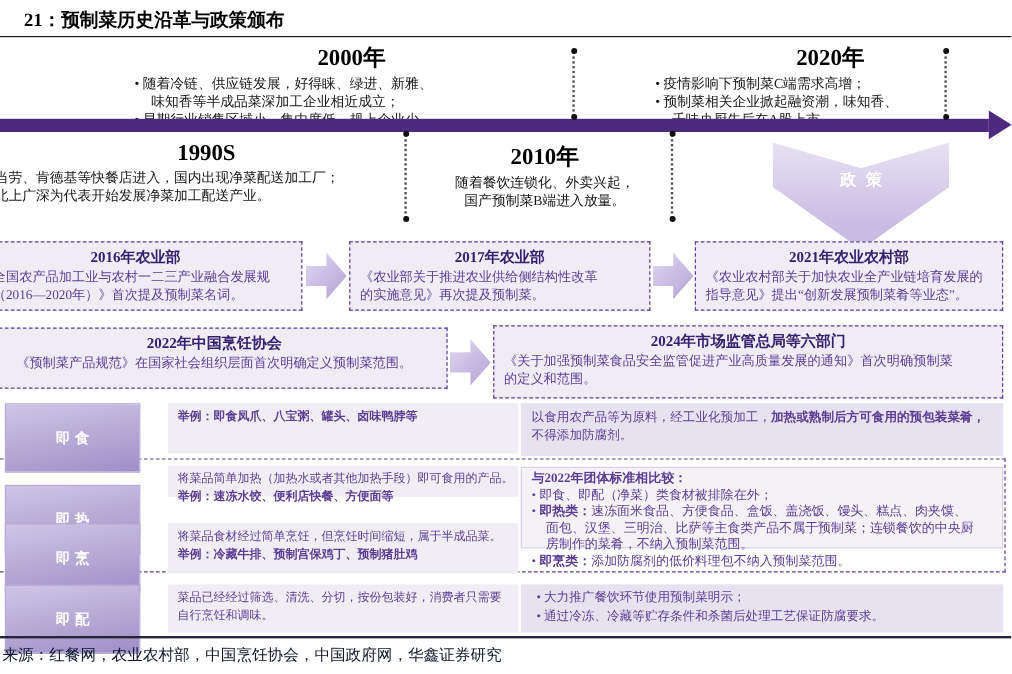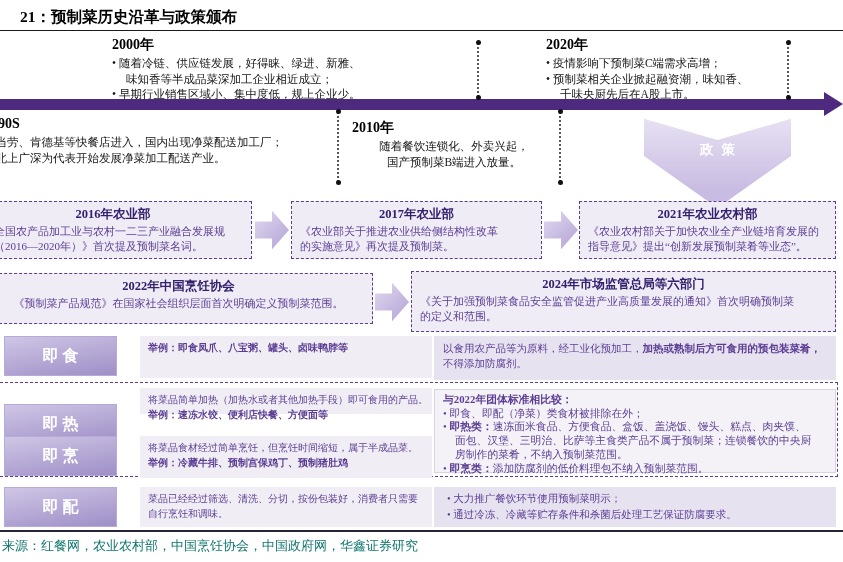--- a/index.html
+++ b/index.html
@@ -10,21 +10,21 @@
 
   
   .fig-title{left:20px;top:7px;font-size:15.5px;font-weight:bold;color:#000;}
   .title-rule{left:0;top:30px;width:843px;height:0;border-top:1.5px solid #1a1a1a;}
 
   
   .tl-bar{left:0;top:99px;width:824px;height:11px;background:#4e2a7e;}
   .tl-head{left:824px;top:92px;width:0;height:0;border-top:12.5px solid transparent;
            border-bottom:12.5px solid transparent;border-left:19px solid #4e2a7e;}
   .ev{font-size:11.5px;line-height:1.32;color:#141414;}
-  .ev .yr{text-align:left;font-weight:bold;font-size:14px;margin-bottom:2px;color:#000;}
+  .ev .yr{text-align:center;font-weight:bold;font-size:19px;margin-bottom:2px;color:#000;}
   .blt{padding-left:14px;text-indent:-14px;}
   .blt::before{content:"• ";}
   .conn{width:0;border-left:2px dotted #555;}
   .conn::before,.conn::after{content:"";position:absolute;left:-3.5px;width:5px;height:5px;
            background:#111;border-radius:50%;}
   .conn::before{top:-3px;} .conn::after{bottom:-3px;}
   .policy-arrow{left:644px;top:115px;width:147px;height:93px;
      background:linear-gradient(180deg,#e9e3f4 0%,#c9bce2 80%);
      clip-path:polygon(0 4%,50% 27%,100% 4%,100% 44%,50% 100%,0 44%);}
   .policy-arrow .lbl{position:absolute;top:26px;width:100%;text-align:center;color:#fff;
@@ -33,44 +33,44 @@
   
   .pbox{border:1.5px dashed #5b3e94;background:#efecf6;padding:5px 8px 4px;}
   .pbox .pt{text-align:center;font-weight:bold;font-size:12.5px;color:#34206e;line-height:1.25;}
   .pbox .pb{font-size:11px;color:#5b3e94;line-height:1.42;margin-top:1px;}
   .pb.center{text-align:center;}
   .parrow{width:34px;height:42px;background:linear-gradient(135deg,#e2dbf0,#b1a0d5);
      clip-path:polygon(0 30%,50% 30%,50% 4%,100% 50%,50% 96%,50% 70%,0 70%);}
 
   
   .group-rect{left:-20px;top:382px;width:858px;height:95px;border:1.5px dashed #5b3e94;pointer-events:none;}
-  .chip{left:4px;width:113px;height:40px;background:linear-gradient(170deg,#cfc6e5,#9e8fc7);
-        border:1px solid #b7aad8;color:#fff;font-weight:bold;font-size:16px;letter-spacing:4px;
+  .chip{left:4px;width:113px;height:58px;background:linear-gradient(170deg,#cfc6e5,#9e8fc7);
+        border:1px solid #b7aad8;color:#fff;font-weight:bold;font-size:12px;letter-spacing:4px;
         display:flex;align-items:center;justify-content:center;padding-left:4px;}
   .ctext{left:140px;width:292px;background:#f0eef4;color:#5b3e94;font-size:10px;
          line-height:1.5;padding:4px 4px 3px 8px;}
   .ctext .ex{font-weight:bold;}
 
   
   .rbox{left:434px;width:402px;color:#5b3e94;}
   .lav{background:#e7e2f0;}
   .boxA{top:336px;height:44px;font-size:10.5px;line-height:1.45;padding:5px 9px;}
   .boxA b{font-weight:bold;}
   .boxA .post{display:block;}
-  .boxB{top:389px;height:84px;background:#f4f2f7;border:1px solid #d8d2e4;
+  .boxB{top:389px;height:68px;background:#f4f2f7;border:1px solid #d8d2e4;
         font-size:10.8px;line-height:1.27;padding:3px 8px;}
   .boxB .hd{font-weight:bold;}
   .boxB .b1{font-weight:normal;}
   .rblt{padding-left:12px;text-indent:-12px;}
   .rblt::before{content:"• ";}
   .boxC{top:487px;height:40px;font-size:10.5px;line-height:1.5;padding:4px 13px;}
 
   
   .footer-rule{left:0;top:530px;width:843px;height:0;border-top:2px solid #262637;}
-  .source{left:2px;top:537px;font-size:13px;color:#0f766e;}
+  .source{left:2px;top:537px;font-size:13px;color:#0f172a;}
 </style>
 </head>
 <body>
 
 <div id="canvas">
 
   <div class="abs fig-title">21：预制菜历史沿革与政策颁布</div>
   <div class="abs title-rule"></div>
 
   <div class="abs ev" style="left:112px;top:36px;width:362px;">

